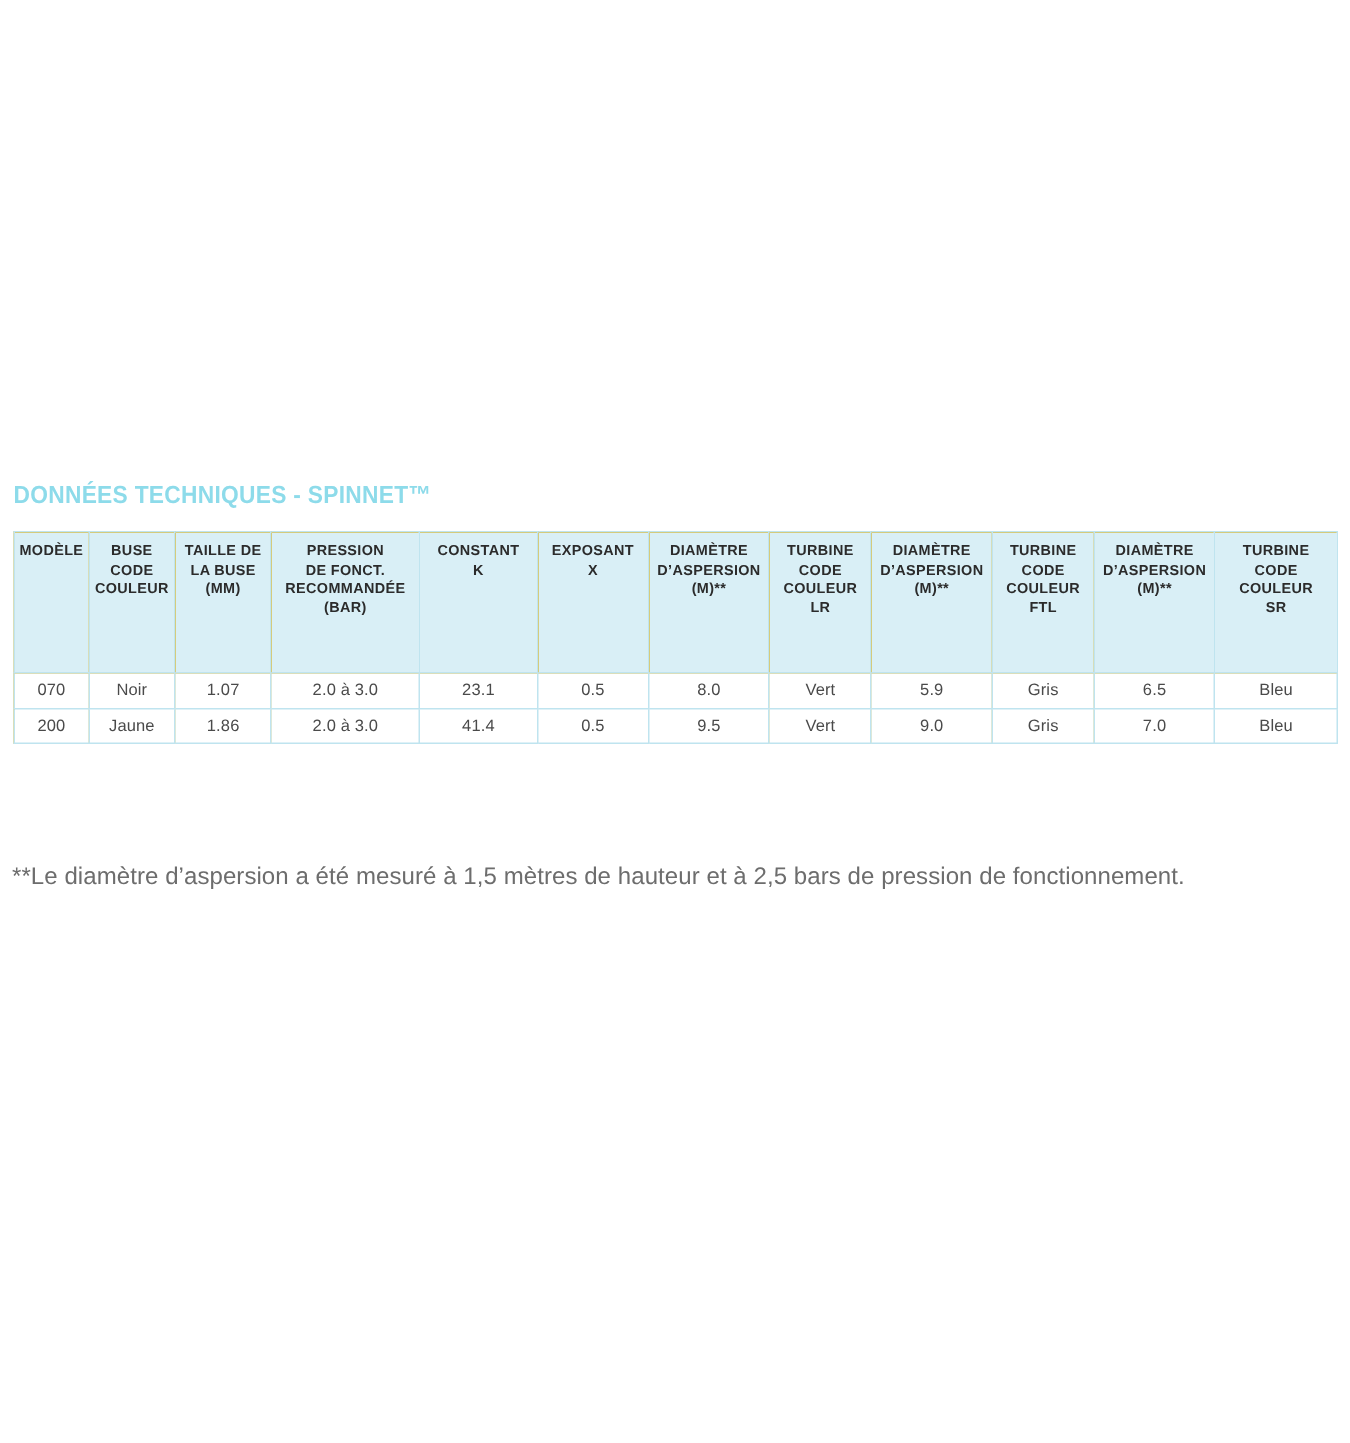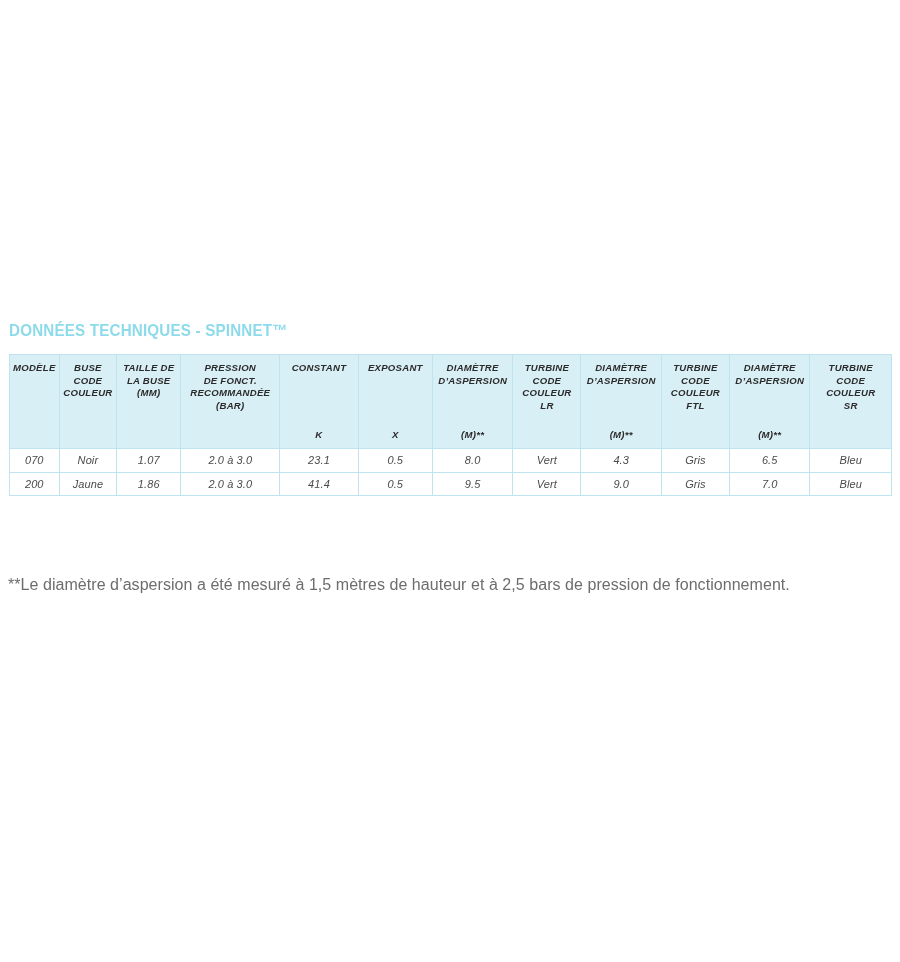--- a/index.html
+++ b/index.html
@@ -45,21 +45,20 @@
     position: absolute;
     left: 9px;
     top: 354px;
     width: 883px;
   }
   table.tech-table {
     border-collapse: collapse;
     width: 883px;
     table-layout: fixed;
     background: #eab308;
-    font-style: italic;
   }
   table.tech-table th,
   table.tech-table td {
     border: 1px solid #bfe4ef;
     padding: 0;
     text-align: center;
     vertical-align: middle;
   }
 
   
@@ -71,21 +70,20 @@
     font-weight: bold;
     letter-spacing: 0.25px;
     line-height: 12.5px;
     padding: 7px 2px 6px 2px;
     vertical-align: top;
     position: relative;
   }
   .th-inner {
     display: flex;
     flex-direction: column;
-    justify-content: space-between;
     height: 100%;
     min-height: 67px;
   }
   .th-main {
     display: block;
     white-space: pre-line;
   }
   .th-unit {
     display: block;
     white-space: pre-line;
@@ -231,21 +229,21 @@
       <tbody id="table-body">
           <tr>
             <td>070</td>
             <td>Noir</td>
             <td>1.07</td>
             <td>2.0 à 3.0</td>
             <td>23.1</td>
             <td>0.5</td>
             <td>8.0</td>
             <td>Vert</td>
-            <td>4.3</td>
+            <td>5.9</td>
             <td>Gris</td>
             <td>6.5</td>
             <td>Bleu</td>
           </tr>
           <tr>
             <td>200</td>
             <td>Jaune</td>
             <td>1.86</td>
             <td>2.0 à 3.0</td>
             <td>41.4</td>

